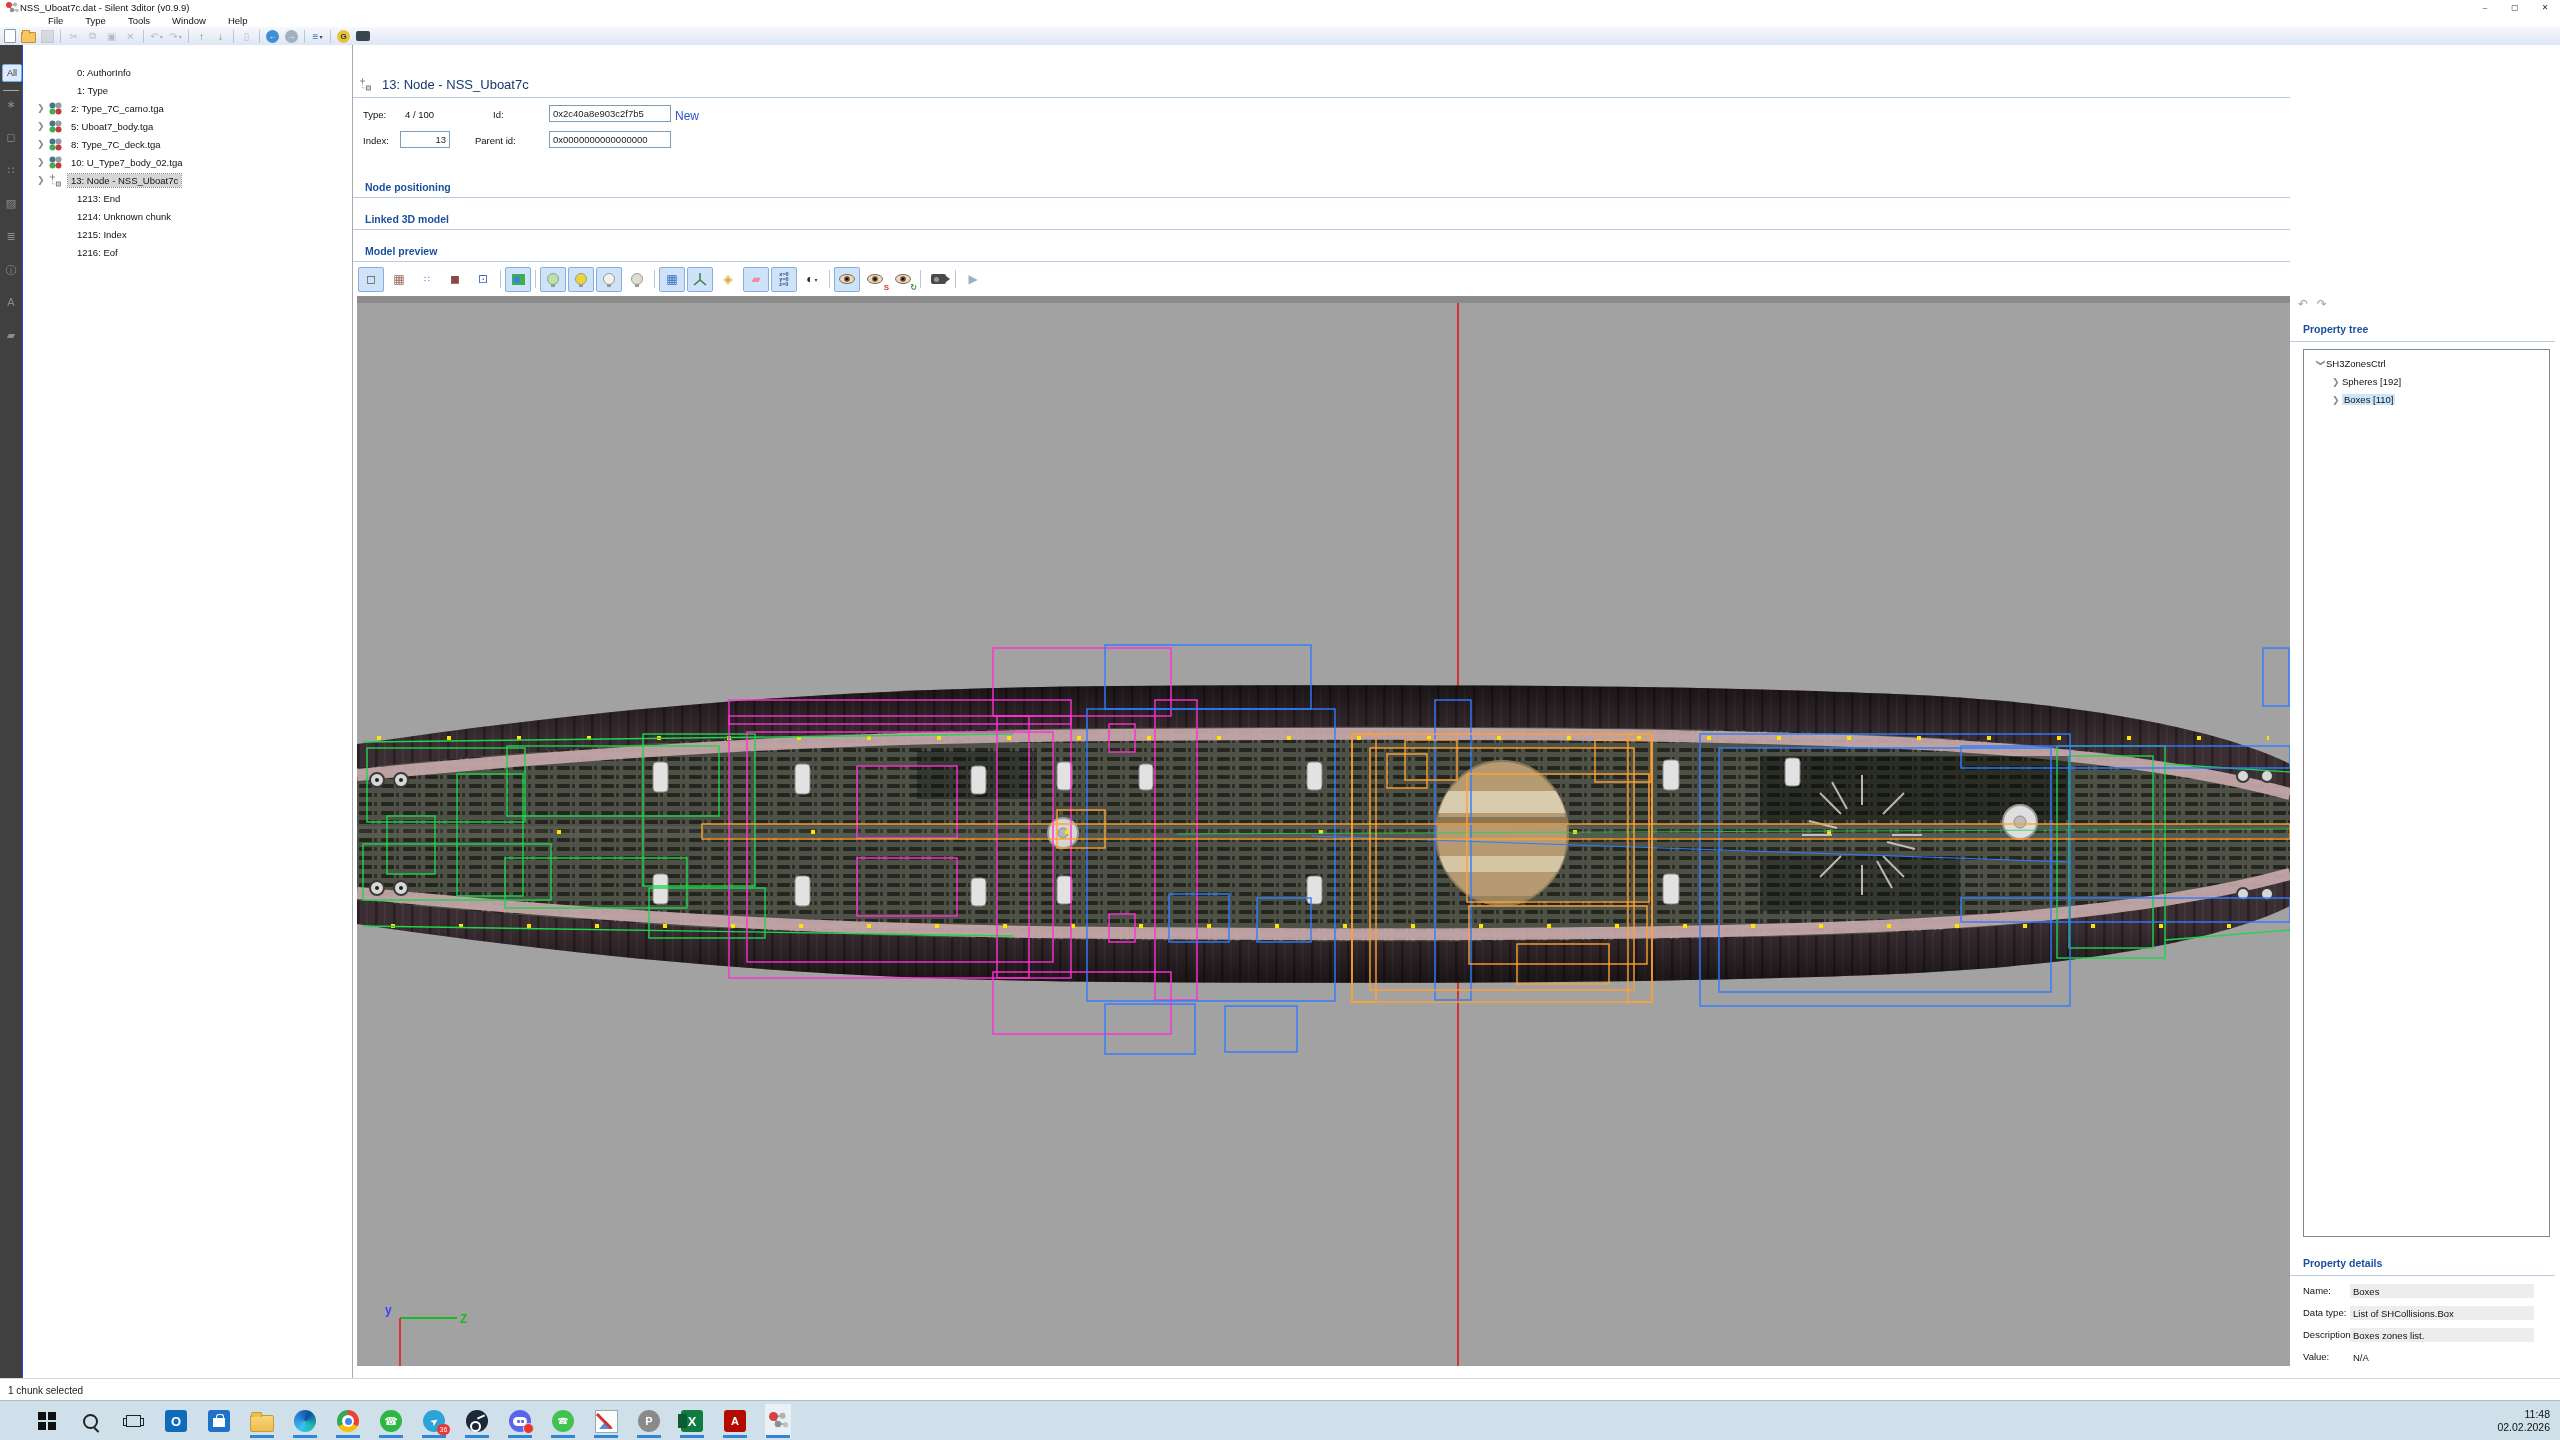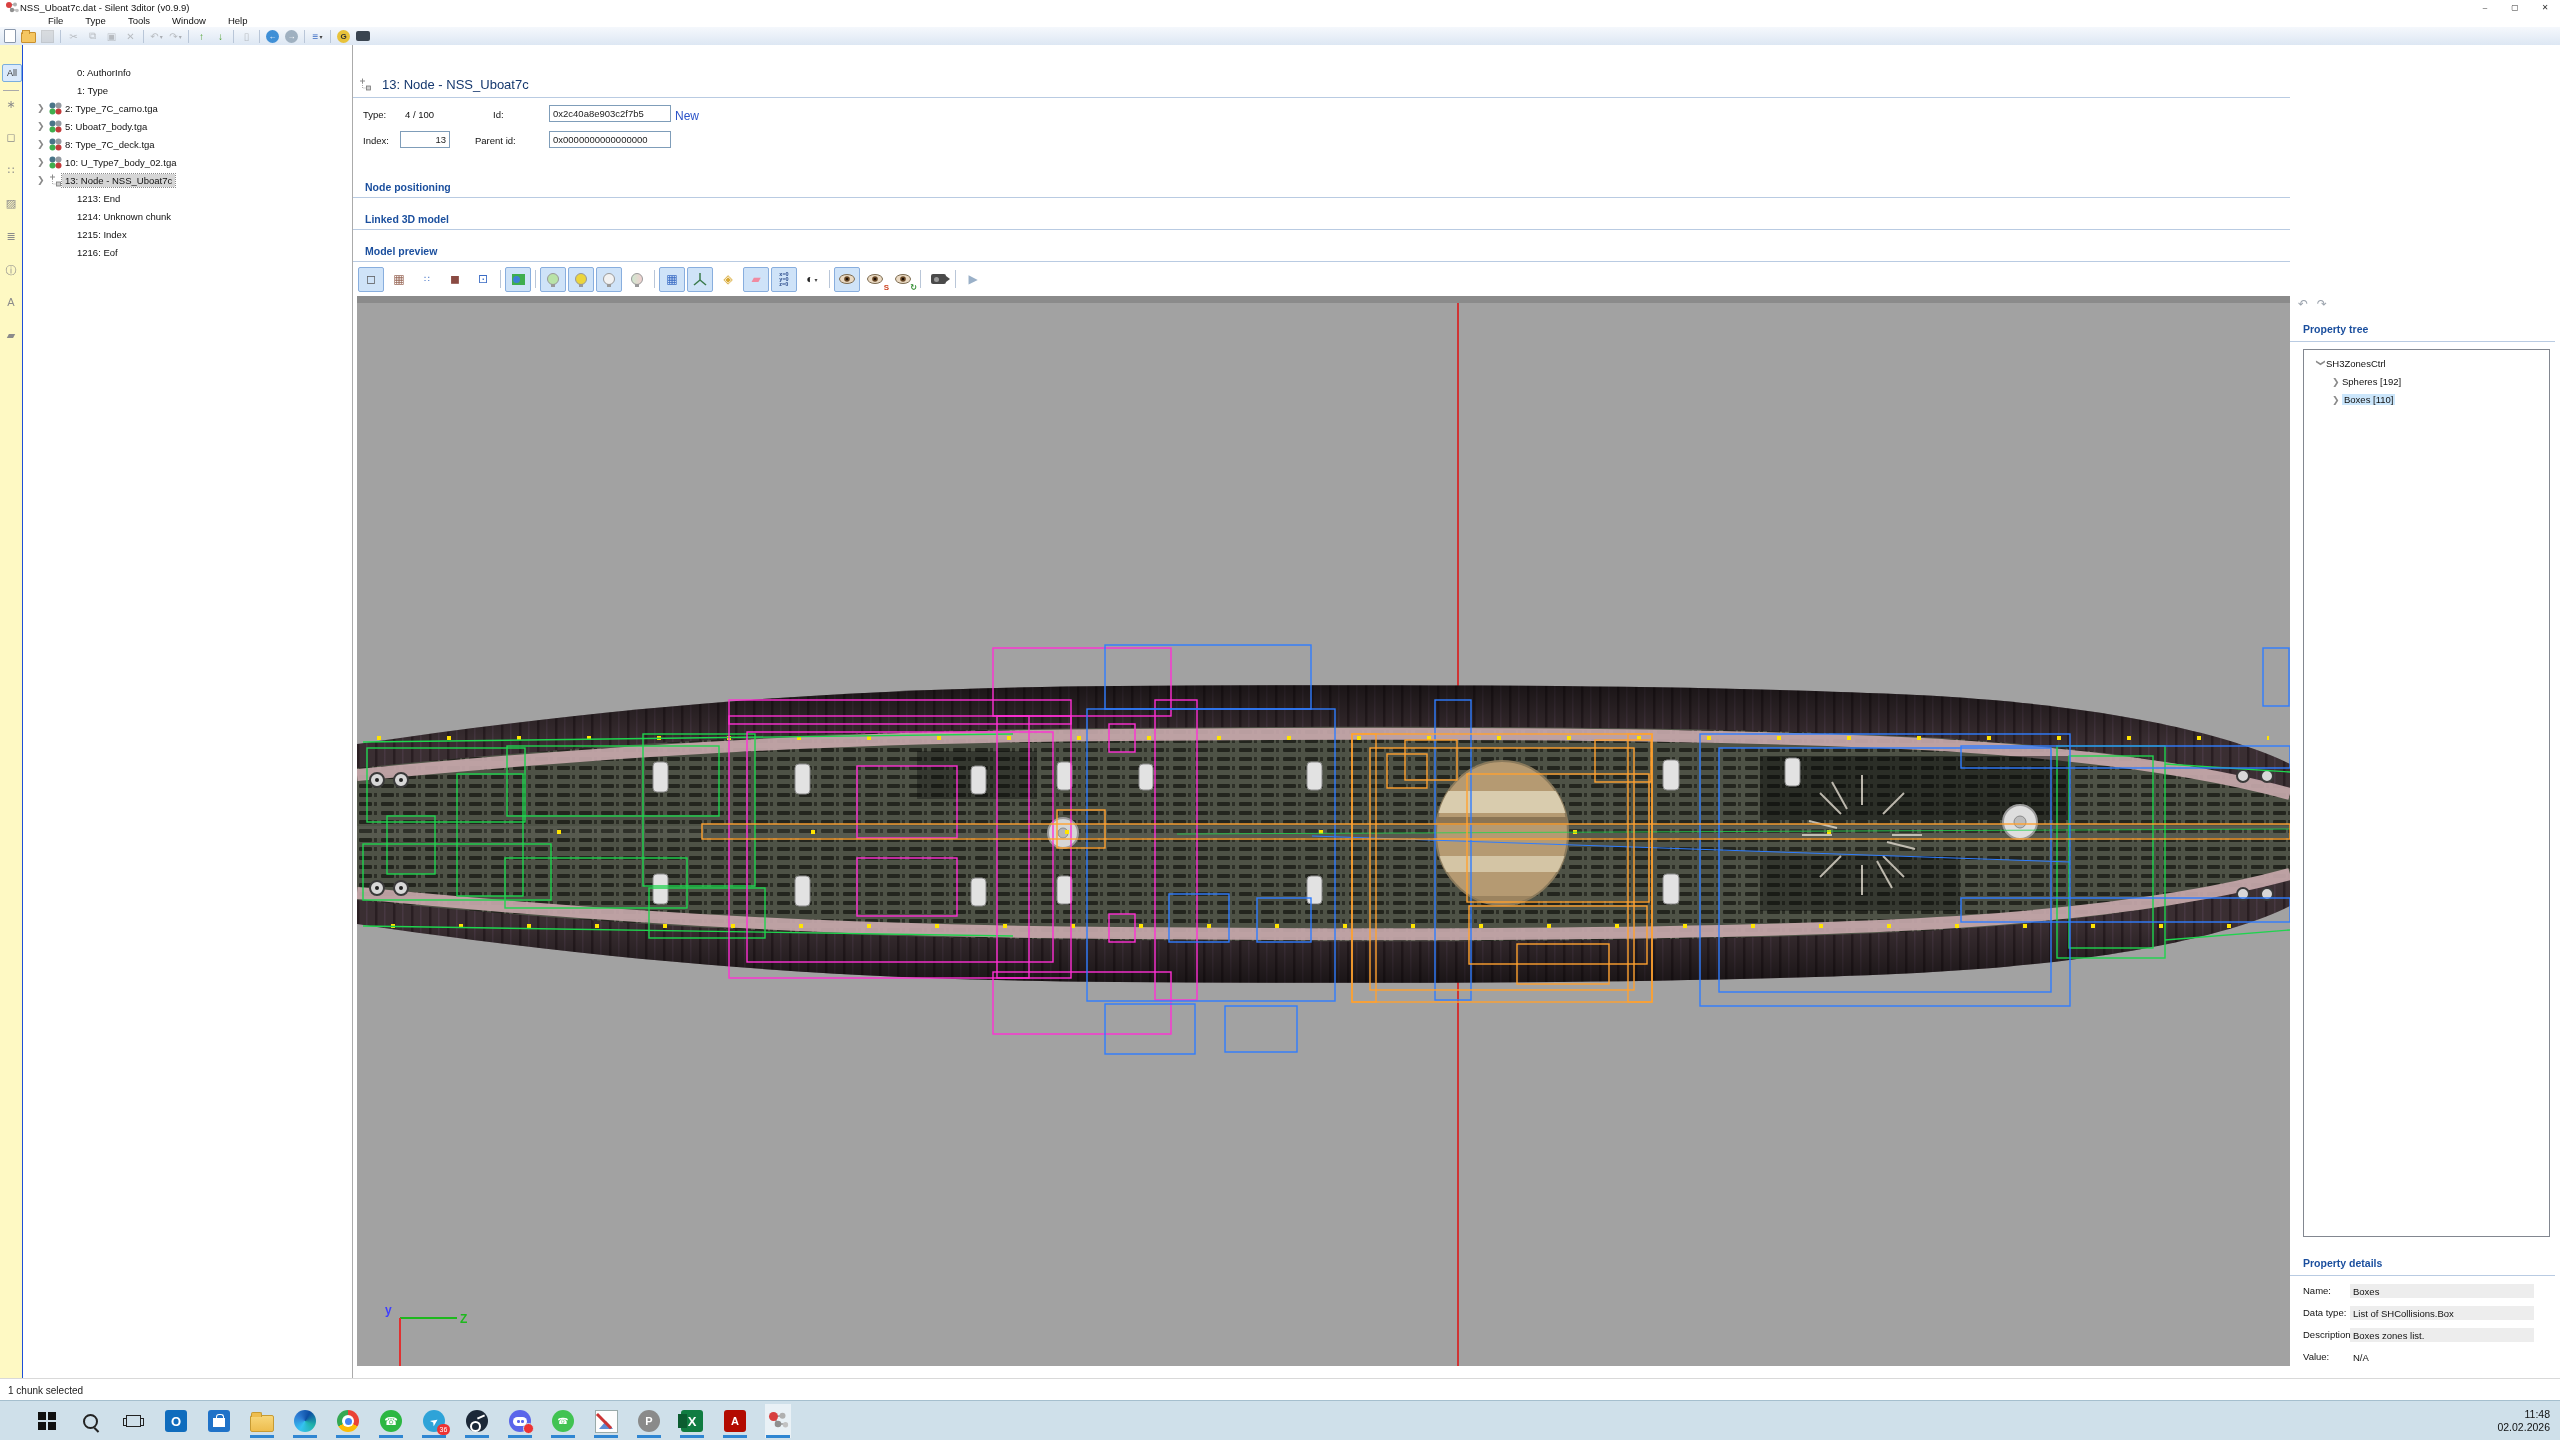--- a/index.html
+++ b/index.html
@@ -19,30 +19,30 @@
   .tbtn.dis{opacity:.38;filter:grayscale(1);}
   .tsep{width:1px;height:13px;background:#b9c6d8;margin:0 3px;}
   .darr{font-size:6px;color:#444;margin-left:1px;}
   .cpage{width:10px;height:12px;background:#fff;border:1px solid #8a98ac;border-radius:1px;}
   .cfolder{width:13px;height:9px;background:#f5c662;border:1px solid #c89030;border-radius:1px;position:relative;margin-top:3px;}
   .cfolder:before{content:"";position:absolute;left:0;top:-3px;width:6px;height:3px;background:#f5c662;border:1px solid #c89030;border-bottom:none;}
   .csave{width:11px;height:11px;background:#aeb6c2;border:1px solid #8a92a0;}
   .ccirc{width:13px;height:13px;border-radius:50%;background:#3f8fd6;color:#fff;font-size:8px;display:flex;align-items:center;justify-content:center;}
   .ccirc.dis{background:#9fb0c0;}
   
-  .filterstrip{left:0;top:45px;width:22px;height:1333px;background:#fef9c3;border-right:3px solid #1d4ed8;}
+  .filterstrip{left:0;top:45px;width:22px;height:1333px;background:#404040;border-right:3px solid #1d4ed8;}
   .allbtn{position:absolute;left:2px;top:19px;width:18px;height:16px;background:#dbeafc;border:1px solid #7aaede;
     display:flex;align-items:center;justify-content:center;font-size:9px;color:#333;border-radius:2px;}
   .stripdiv{position:absolute;left:3px;top:45px;width:16px;height:1px;background:#aaa;}
   .stripico{position:absolute;left:0;width:22px;text-align:center;font-size:11px;color:#8b8b8b;}
   .treepanel{left:23px;top:45px;width:329px;height:1333px;background:#fff;border-right:1px solid #ababab;}
   .trow{position:absolute;left:0;width:328px;height:18px;display:flex;align-items:center;}
   .texp{width:10px;margin-left:14px;color:#8a8a8a;font-size:9px;}
   .tico{margin-left:2px;}
-  .tlabel{font-size:9.5px;color:#111;padding:1px 3px;}
+  .tlabel{margin-left:6px;font-size:9.5px;color:#111;padding:1px 3px;}
   .tlabel.noicon{margin-left:51px;}
   .tlabel.sel{background:#d6d6d6;outline:1px dotted #8a8a8a;}
   
   .mainpanel{left:353px;top:45px;width:2207px;height:1333px;background:#fff;}
   .filetabs{position:absolute;right:8px;top:6px;display:flex;align-items:center;gap:6px;font-size:10px;color:#222;}
   .ftab{padding:1px 4px;border:1px solid transparent;}
   .ftab.active{background:#cfe4f8;border:1px solid #7aaede;border-radius:2px;}
   .ftclose{color:#555;font-size:10px;font-weight:bold;}
   .nodeheader{position:absolute;left:6px;top:32px;display:flex;align-items:center;}
   .nodeheader .ht{margin-left:9px;font-size:13px;color:#15386e;}

